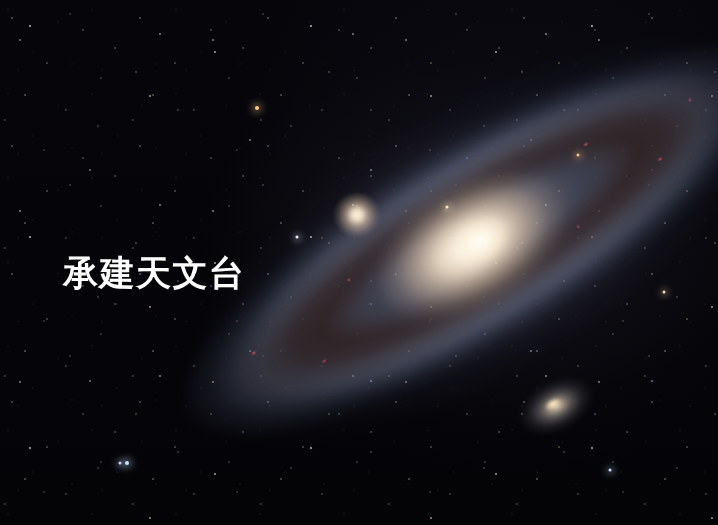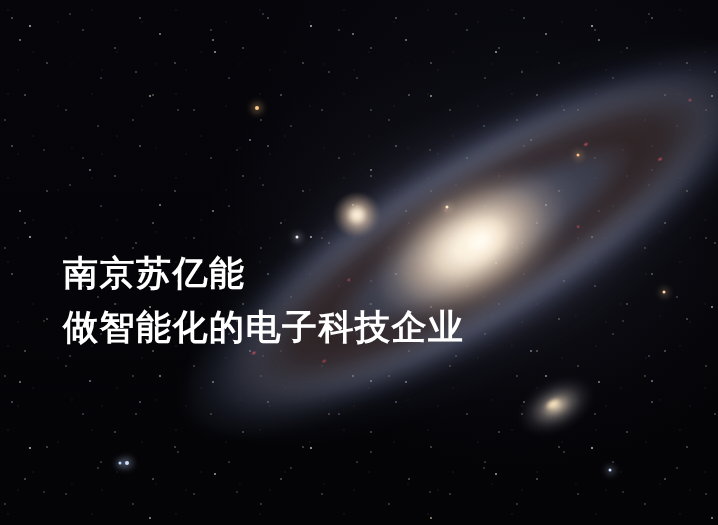--- a/index.html
+++ b/index.html
@@ -210,17 +210,16 @@
         <div class="bstar" style="left: 297px; top: 237px; width: 3px; height: 3px; background: rgb(238, 244, 255);"></div>
         <div class="bstar" style="left: 120px; top: 463px; width: 3px; height: 3px; background: rgb(188, 214, 255);"></div>
         <div class="bstar" style="left: 578px; top: 155px; width: 3px; height: 3px; background: rgb(255, 190, 132);"></div>
         <div class="bstar" style="left: 664px; top: 292px; width: 3px; height: 3px; background: rgb(255, 215, 168);"></div>
         <div class="bstar" style="left: 447px; top: 207px; width: 3px; height: 3px; background: rgb(255, 233, 196);"></div>
         <div class="bstar" style="left: 610px; top: 470px; width: 3px; height: 3px; background: rgb(205, 220, 255);"></div>
       </div>
   </div>
 
   <div class="copy">
-    <div class="h1">南京苏亿能</div>
-    <div class="h2">做智能化的电子科技企业</div>
+    <div class="h1">承建天文台</div>
   </div>
 
 </div>
 
 </body></html>

